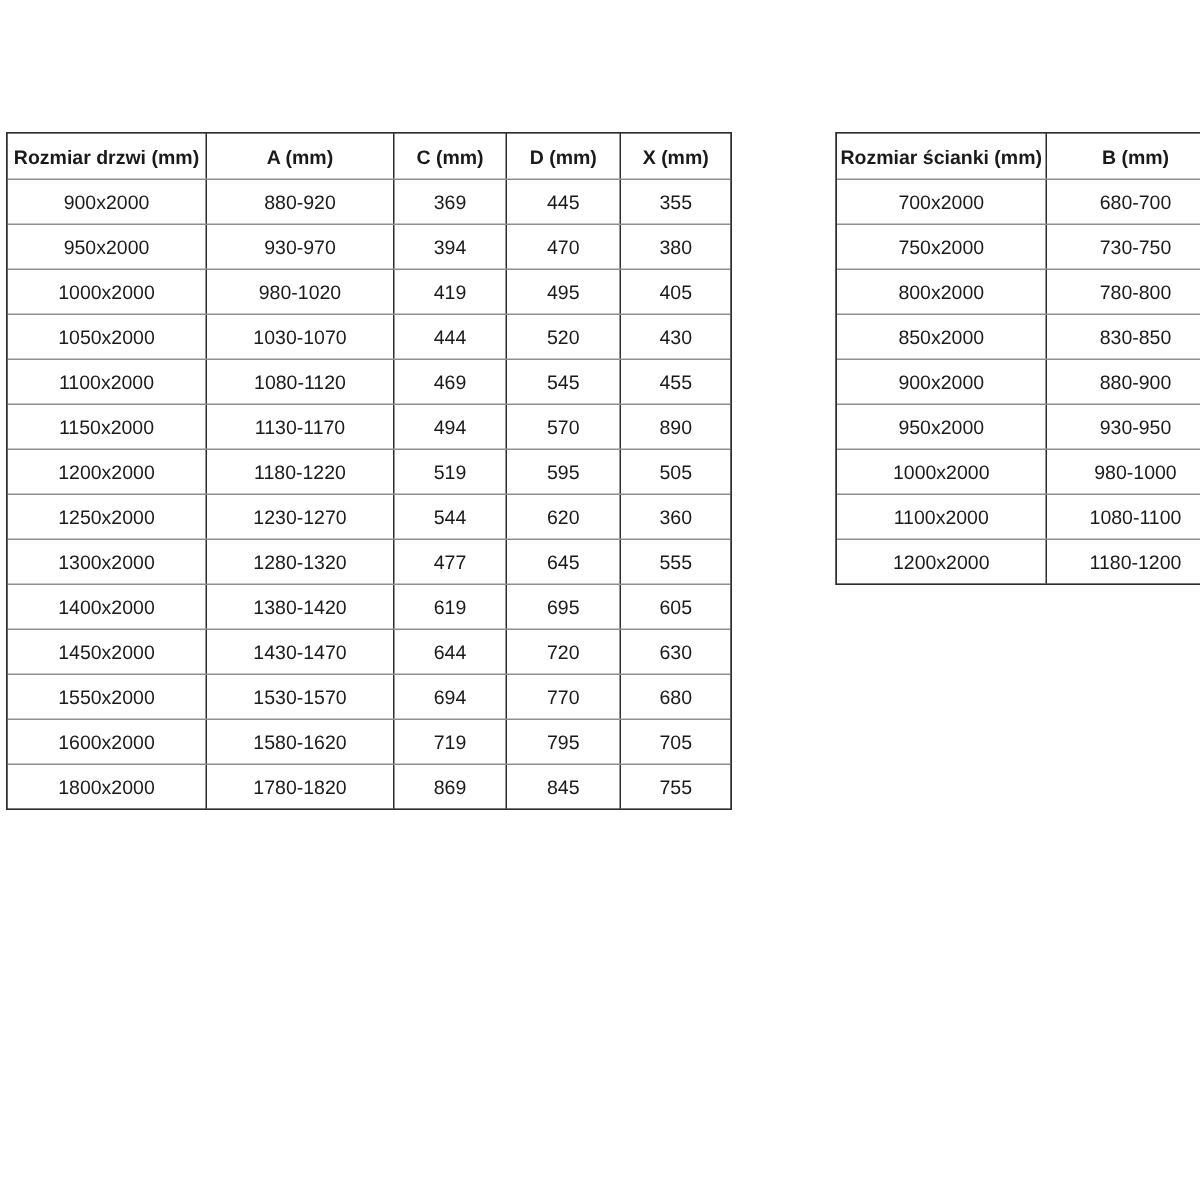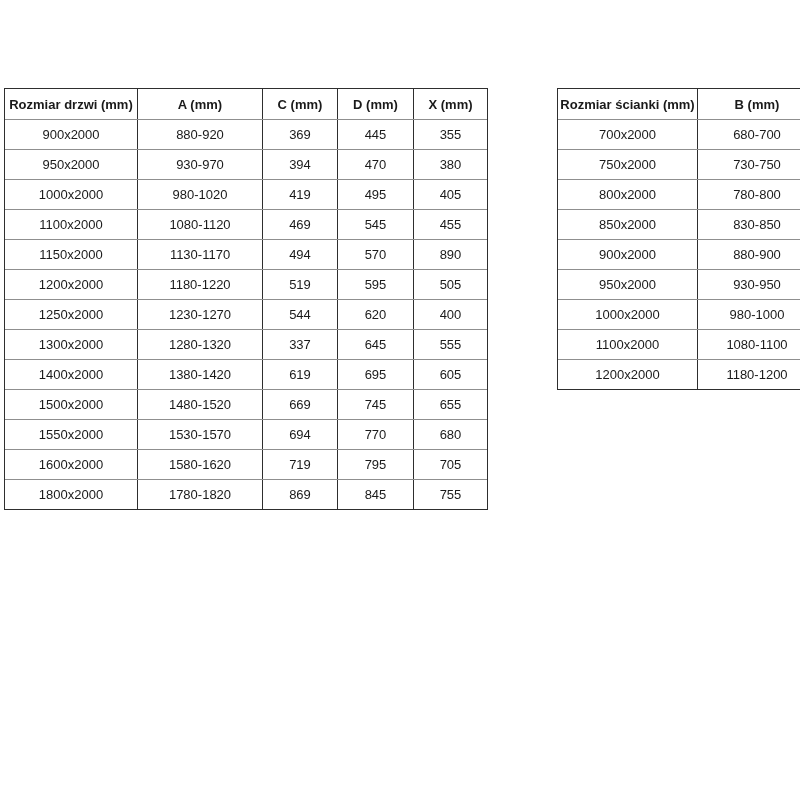--- a/index.html
+++ b/index.html
@@ -89,20 +89,27 @@
           <td>380</td>
         </tr>
         <tr>
           <td>1000x2000</td>
           <td>980-1020</td>
           <td>419</td>
           <td>495</td>
           <td>405</td>
         </tr>
         <tr>
+          <td>1050x2000</td>
+          <td>1030-1070</td>
+          <td>444</td>
+          <td>520</td>
+          <td>430</td>
+        </tr>
+        <tr>
           <td>1100x2000</td>
           <td>1080-1120</td>
           <td>469</td>
           <td>545</td>
           <td>455</td>
         </tr>
         <tr>
           <td>1150x2000</td>
           <td>1130-1170</td>
           <td>494</td>
@@ -114,42 +121,42 @@
           <td>1180-1220</td>
           <td>519</td>
           <td>595</td>
           <td>505</td>
         </tr>
         <tr>
           <td>1250x2000</td>
           <td>1230-1270</td>
           <td>544</td>
           <td>620</td>
-          <td>400</td>
+          <td>360</td>
         </tr>
         <tr>
           <td>1300x2000</td>
           <td>1280-1320</td>
-          <td>337</td>
+          <td>477</td>
           <td>645</td>
           <td>555</td>
         </tr>
         <tr>
           <td>1400x2000</td>
           <td>1380-1420</td>
           <td>619</td>
           <td>695</td>
           <td>605</td>
         </tr>
         <tr>
-          <td>1500x2000</td>
-          <td>1480-1520</td>
-          <td>669</td>
-          <td>745</td>
-          <td>655</td>
+          <td>1450x2000</td>
+          <td>1430-1470</td>
+          <td>644</td>
+          <td>720</td>
+          <td>630</td>
         </tr>
         <tr>
           <td>1550x2000</td>
           <td>1530-1570</td>
           <td>694</td>
           <td>770</td>
           <td>680</td>
         </tr>
         <tr>
           <td>1600x2000</td>

